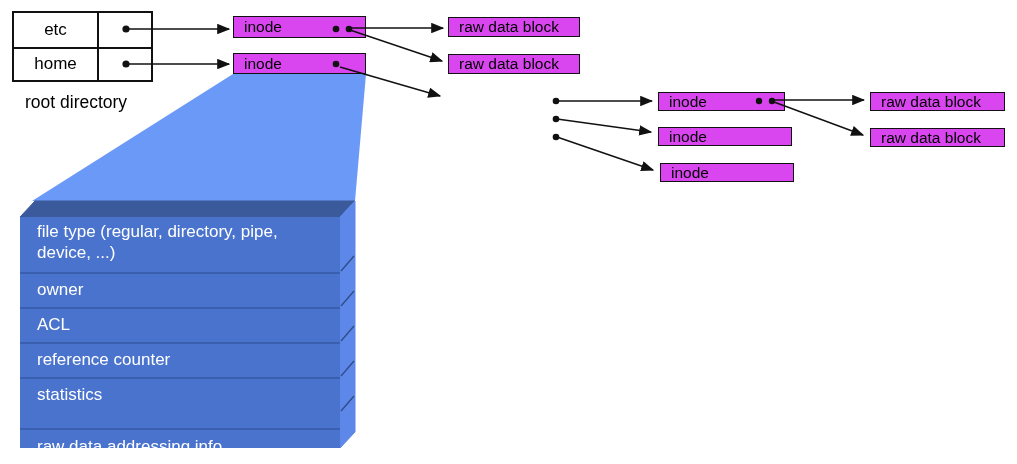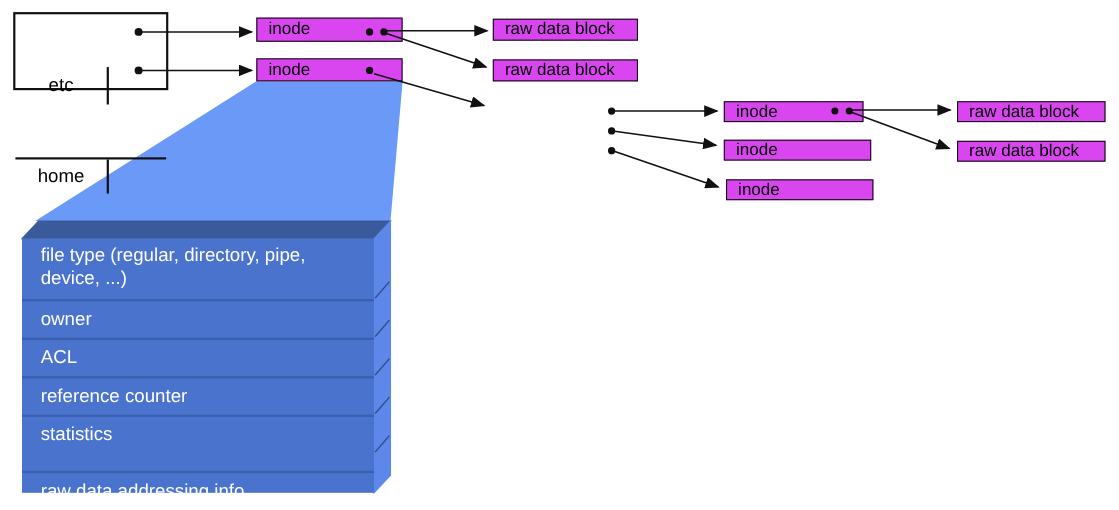--- a/index.html
+++ b/index.html
@@ -11,21 +11,21 @@
 
   
   .box{
     position:absolute;border:1.6px solid #111;background:#d946ef;
     display:flex;align-items:center;font-size:15.5px;line-height:1;
     box-sizing:border-box;padding-left:10px;white-space:nowrap;
   }
 
   
   .tbl{position:absolute;border:2px solid #111;box-sizing:border-box;background:#fff;}
-  .trow{display:flex;box-sizing:border-box;margin-top:48px;}
+  .trow{display:flex;box-sizing:border-box;}
   .trow + .trow{border-top:2px solid #111;gap:20px;}
   .tbl.thin .trow + .trow{border-top:1.5px solid #111;}
   .cell{display:flex;align-items:center;justify-content:center;box-sizing:border-box;}
   .cell.namec{border-right:2px solid #111;}
   .tbl.thin .cell.namec{border-right:1.5px solid #111;}
 
   .root-tbl{left:12px;top:11px;width:141px;height:71px;font-size:17px;}
   .root-tbl .trow{height:33.5px;}
   .root-tbl .namec{width:85px;}
   .root-tbl .ptrc{flex:1;}
@@ -72,20 +72,21 @@
   <div class="tbl root-tbl">
     <div class="trow">
       <div class="cell namec">etc</div>
       <div class="cell ptrc"></div>
     </div>
     <div class="trow">
       <div class="cell namec">home</div>
       <div class="cell ptrc"></div>
     </div>
   </div>
+  <div class="caption">root directory</div>
 
   <div class="box" style="left:233px;top:16px;width:133px;height:22px;">
     <span>inode</span>
   </div>
   <div class="box" style="left:233px;top:53px;width:133px;height:21px;">
     <span>inode</span>
   </div>
 
   <div class="box" style="left:448px;top:17px;width:132px;height:20px;">
     <span>raw data block</span>

